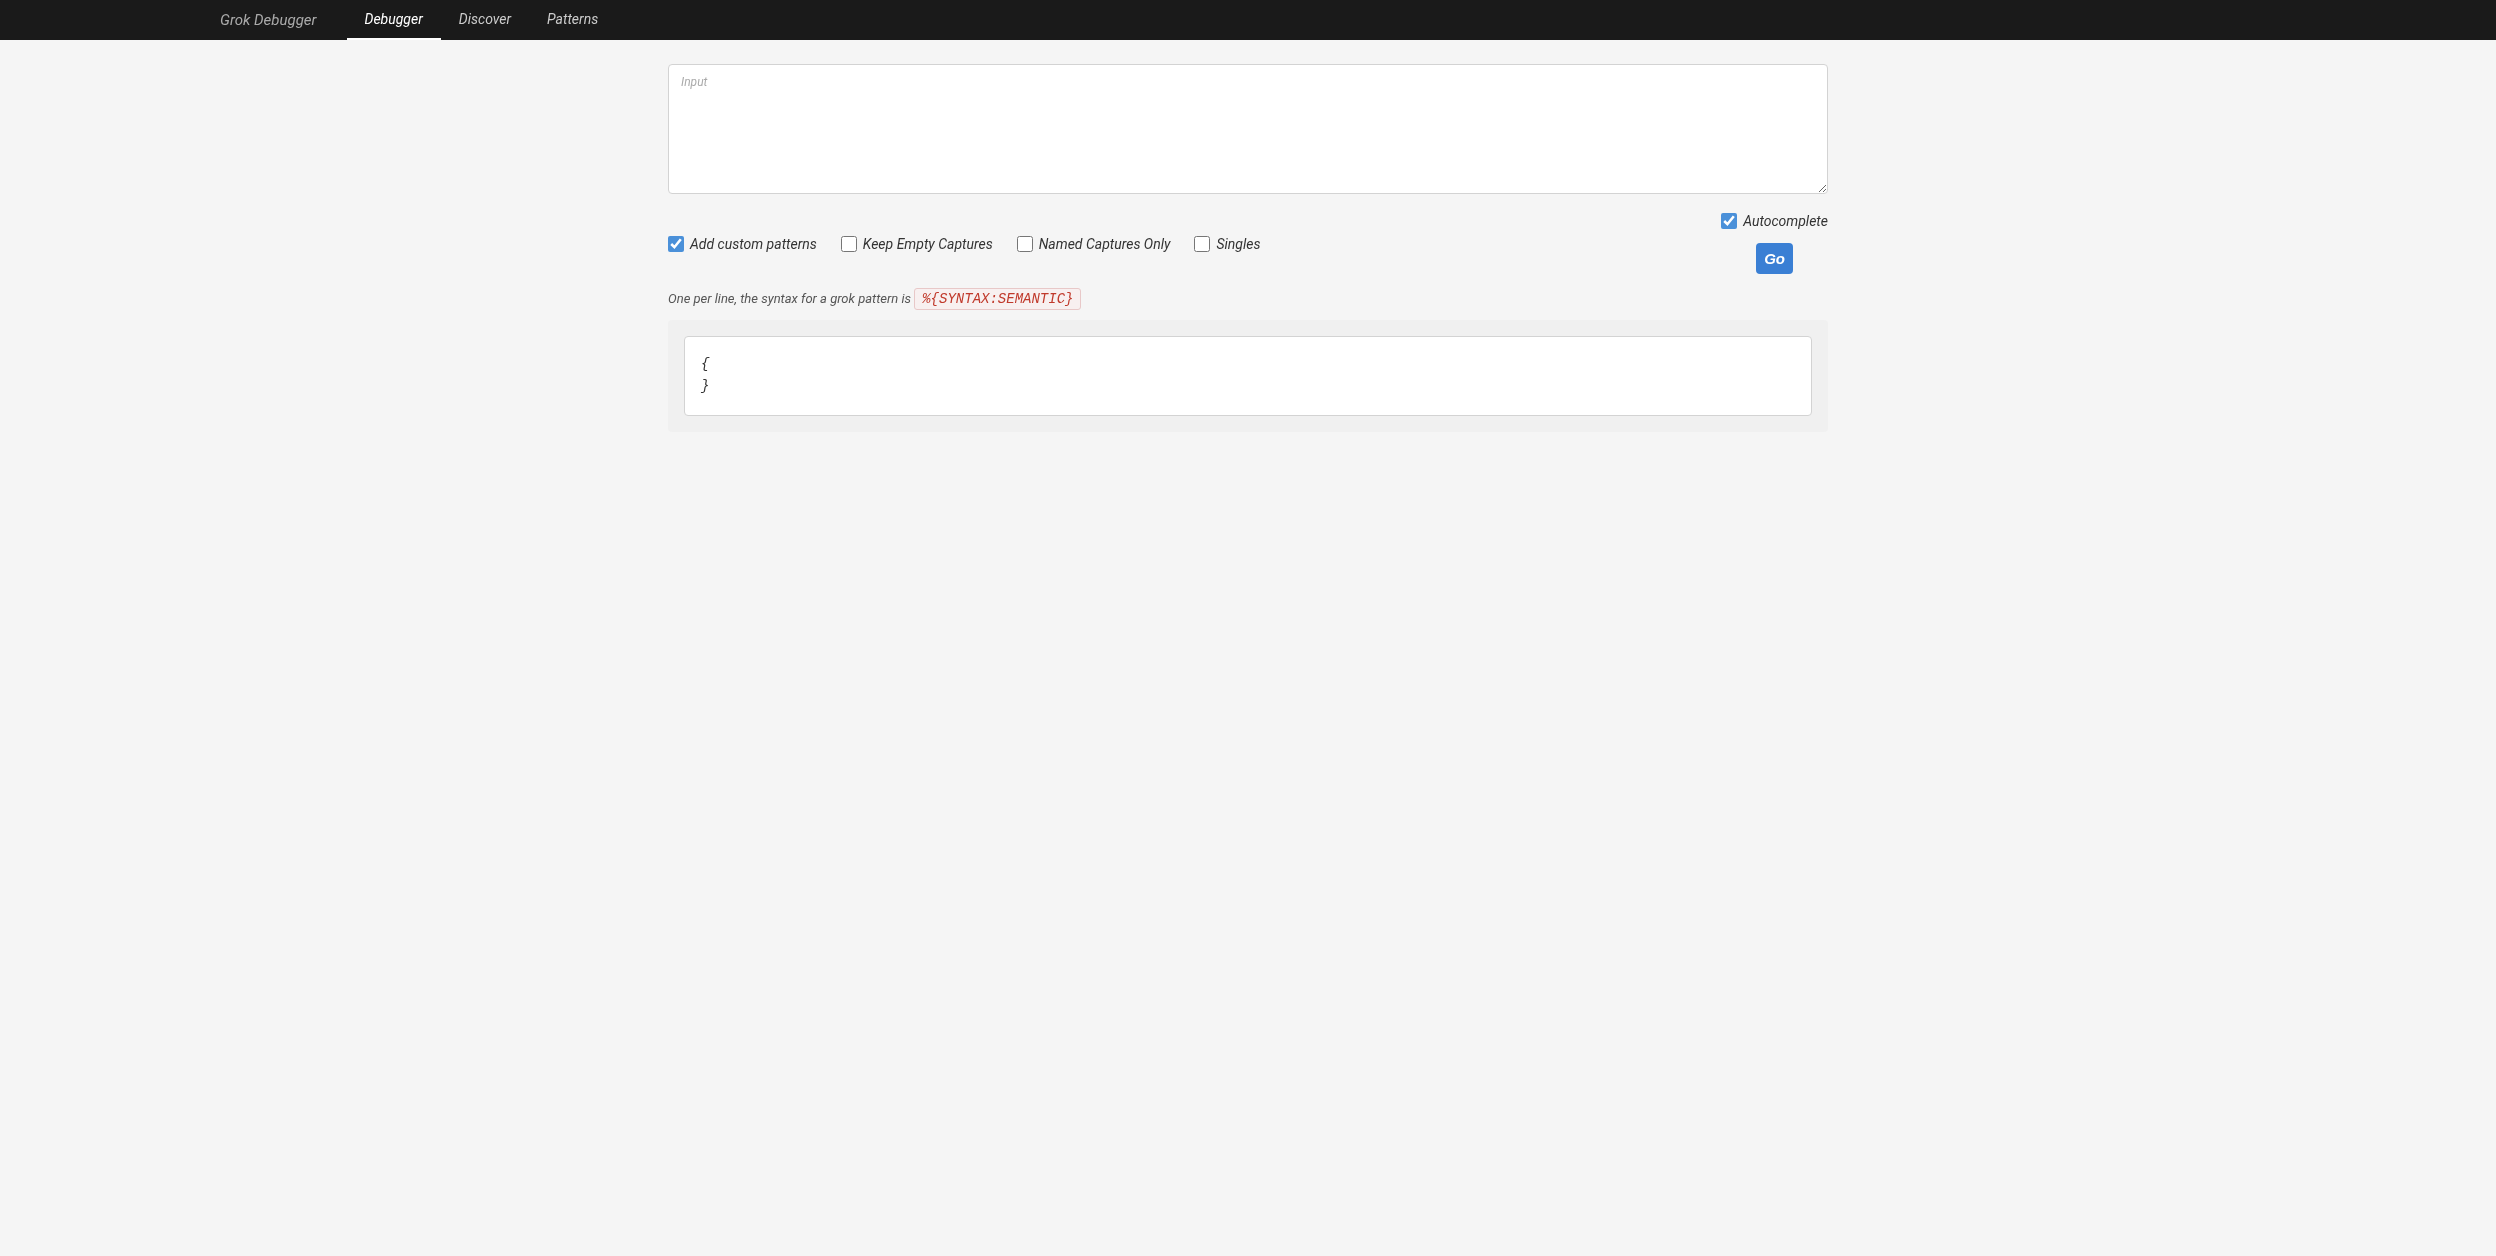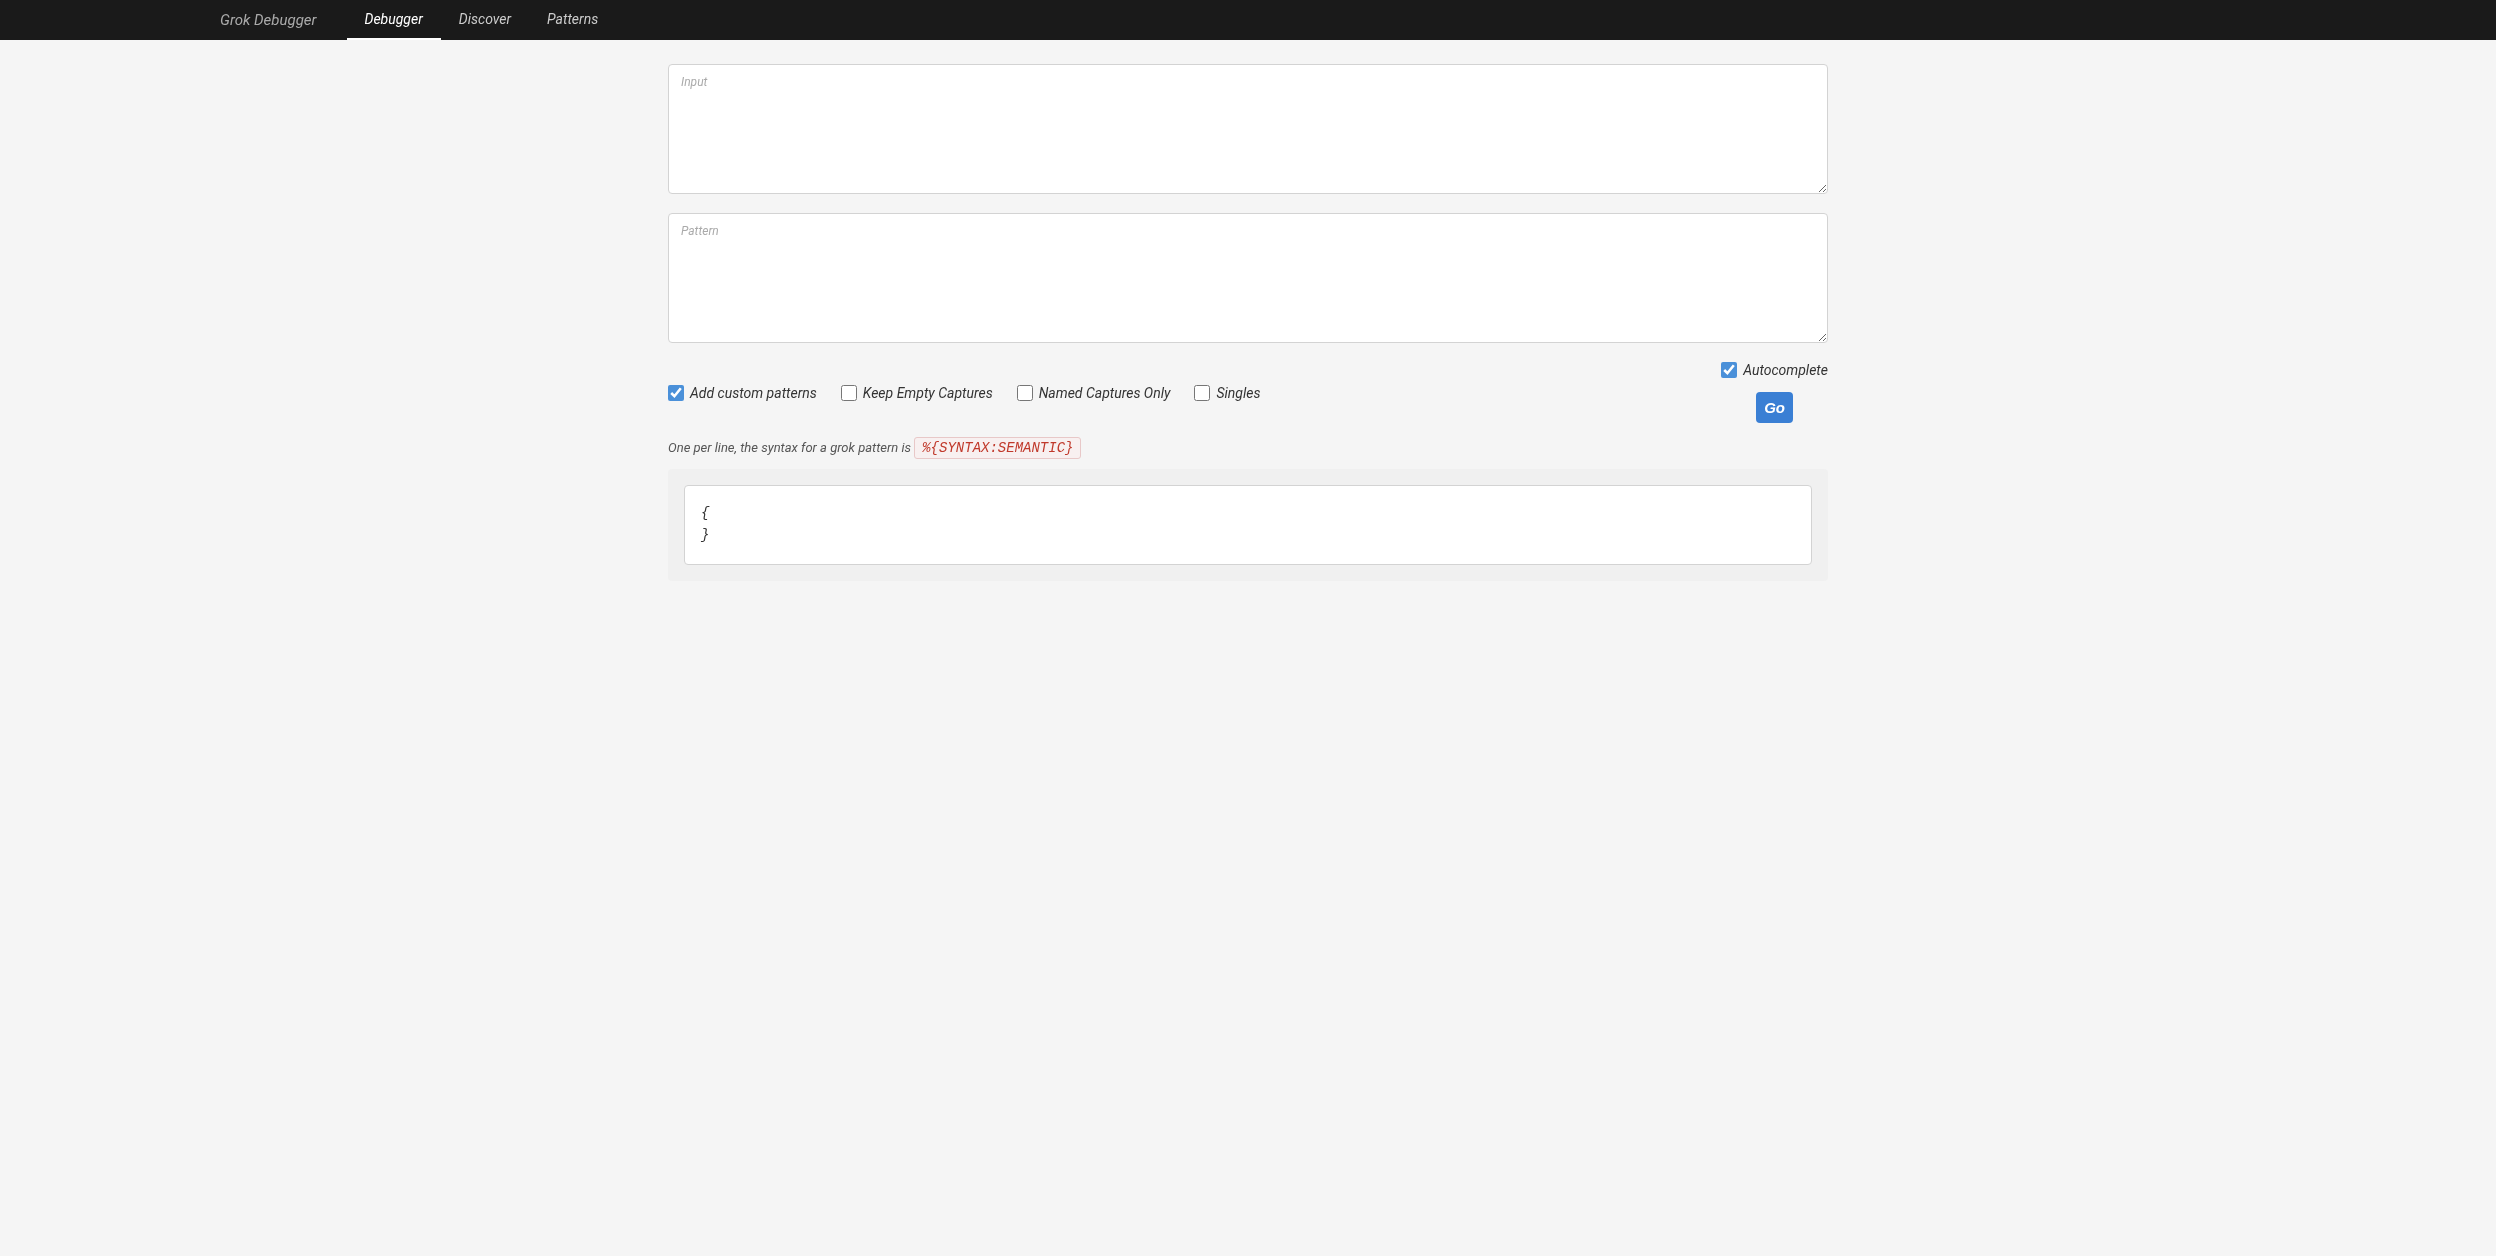--- a/index.html
+++ b/index.html
@@ -185,23 +185,20 @@
     <a class="nav-item">Patterns</a>
   </nav>
 </header>
 
 <main class="main">
 
   <div class="field-block">
     <textarea class="field-textarea textarea-input" placeholder="Input" style=""></textarea>
   </div>
 
-  <div class="field-block">
-    <textarea class="field-textarea textarea-pattern" placeholder="Pattern" style=""></textarea>
-  </div>
 
   <div class="options-row">
     <label class="checkbox-label">
       <input type="checkbox" checked="" style="">
       <span>Add custom patterns</span>
     </label>
 
     <label class="checkbox-label">
       <input type="checkbox" style="">
       <span>Keep Empty Captures</span>

